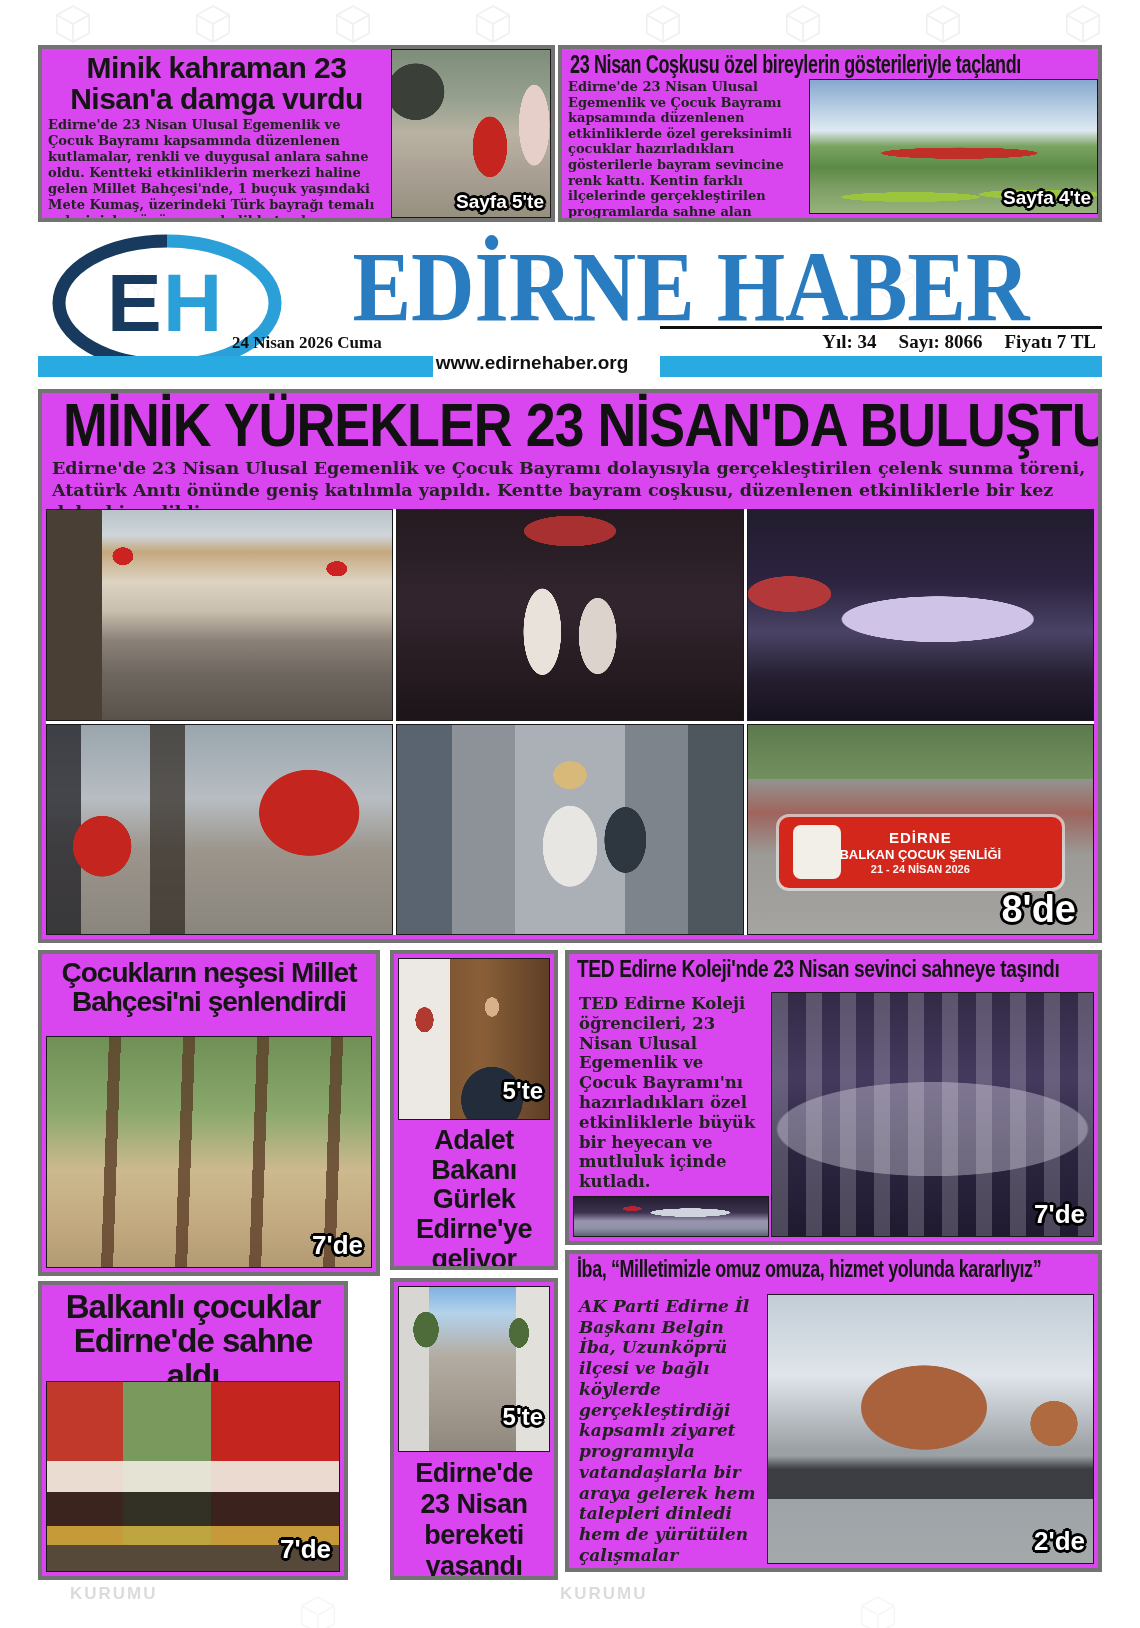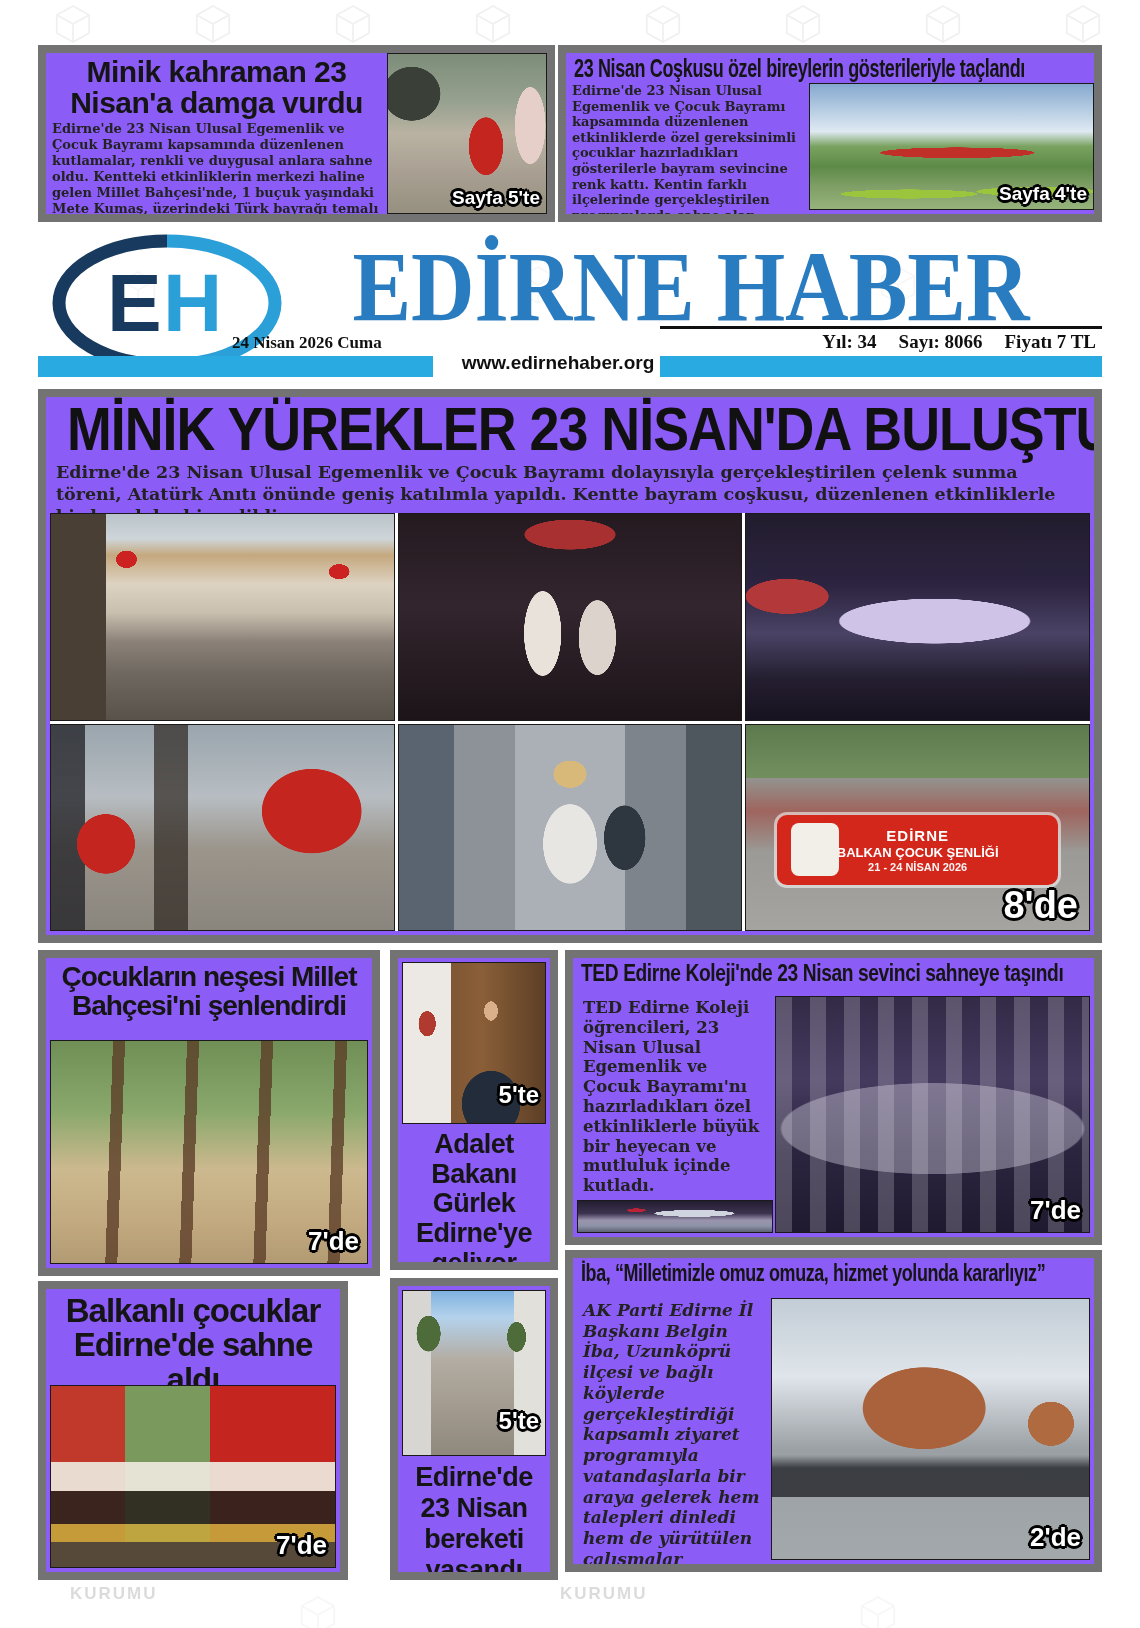--- a/index.html
+++ b/index.html
@@ -1,18 +1,18 @@
 <!DOCTYPE html>
 <html><head>
 <meta charset="utf-8">
 <style>
   html,body{margin:0;padding:0;background:#e8e8e8;}
   .page{position:relative;width:1140px;height:1628px;background:#ffffff;margin:0 auto;
         overflow:hidden;font-family:"Liberation Sans",sans-serif;color:#111;}
-  .box{position:absolute;border:8px solid #737373;background:#8b5cf6;box-sizing:border-box;overflow:hidden;}
+  .box{position:absolute;border:4px solid #737373;background:#d946ef;box-sizing:border-box;overflow:hidden;}
   
   .wm-cube{position:absolute;width:36px;height:40px;opacity:.14;}
   .wm-cube.faint{opacity:.08;}
   .wmtext{position:absolute;font-weight:bold;font-size:17px;letter-spacing:2px;color:#9a9a9a;
           opacity:.35;line-height:1.1;text-align:center;pointer-events:none;}
   
   .hl{font-weight:800;color:#151515;letter-spacing:-.5px;line-height:1.04;margin:0;}
   .hl-cond{white-space:nowrap;transform-origin:left center;overflow:visible;}
   .body-serif{font-family:"DejaVu Serif",serif;font-weight:bold;color:#222;margin:0;}
   .pref{position:absolute;color:#fff;font-weight:800;font-family:"Liberation Sans",sans-serif;z-index:6;
@@ -22,21 +22,21 @@
   .mast-title{position:absolute;left:280px;top:234px;width:822px;height:112px;
       font-family:"Liberation Serif",serif;font-weight:bold;color:#2a7cc0;
       font-size:88px;line-height:112px;text-align:center;letter-spacing:0;
       transform:scale(1.0,1.14);transform-origin:center 70%;}
   .mast-date{position:absolute;left:232px;top:333px;width:215px;font-family:"Liberation Serif",serif;
       font-weight:bold;font-size:17px;color:#101010;}
   .mast-info{position:absolute;left:660px;top:326px;width:442px;height:29px;border-top:3px solid #101010;
       font-family:"Liberation Serif",serif;font-weight:bold;font-size:19px;color:#101010;
       display:flex;justify-content:flex-end;align-items:center;gap:22px;box-sizing:border-box;padding-right:6px;}
   .bluebar{position:absolute;top:356px;height:21px;background:#29abe2;}
-  .mast-site{position:absolute;left:447px;top:352px;width:222px;height:26px;text-align:center;
+  .mast-site{position:absolute;left:421px;top:352px;width:222px;height:26px;text-align:center;
       font-weight:800;font-size:19px;color:#101010;}
   
   .lead-head{font-size:56px;font-weight:800;text-align:center;letter-spacing:-1px;line-height:60px;
       margin:2px 0 2px 0;transform:scale(.96,1.1);transform-origin:center center;white-space:nowrap;}
   .lead-sub{font-size:17.5px;line-height:1.25;padding:1px 10px 0 10px;}
   .lead-grid{position:absolute;left:4px;right:4px;bottom:4px;top:116px;display:grid;
       grid-template-columns:repeat(3,1fr);grid-template-rows:repeat(2,1fr);gap:3px;background:#fff;}
   
   .ph{position:relative;overflow:hidden;background:#999;border:1px solid #1a1a1a;box-sizing:border-box;}
   .ph-minik{background:
@@ -220,21 +220,21 @@
       <div class="ph ph-flags"></div>
       <div class="ph ph-hug"></div>
       <div class="ph ph-banner-group">
         <div class="banner">
           <span class="b1">EDİRNE</span>
           <span class="b2">BALKAN ÇOCUK ŞENLİĞİ</span>
           <span class="b3">21 - 24 NİSAN 2026</span>
         </div>
       </div>
     </div>
-    <span class="pref" style="right:16px;bottom:8px;font-size:38px;padding-left:28px;">8'de</span>
+    <span class="pref" style="right:22px;bottom:8px;font-size:38px;padding-left:28px;">8'de</span>
   </div>
 
   <div class="box" style="left:38px;top:950px;width:342px;height:326px;">
     <h2 class="hl" style="font-size:28px;text-align:center;letter-spacing:-1px;margin:4px 2px;">Çocukların neşesi Millet Bahçesi'ni şenlendirdi</h2>
     <div class="ph ph-park" style="position:absolute;left:4px;right:4px;top:82px;bottom:4px;">
       <span class="pref" style="right:8px;bottom:6px;font-size:26px;">7'de</span>
     </div>
   </div>
 
   <div class="box" style="left:390px;top:950px;width:168px;height:320px;">

